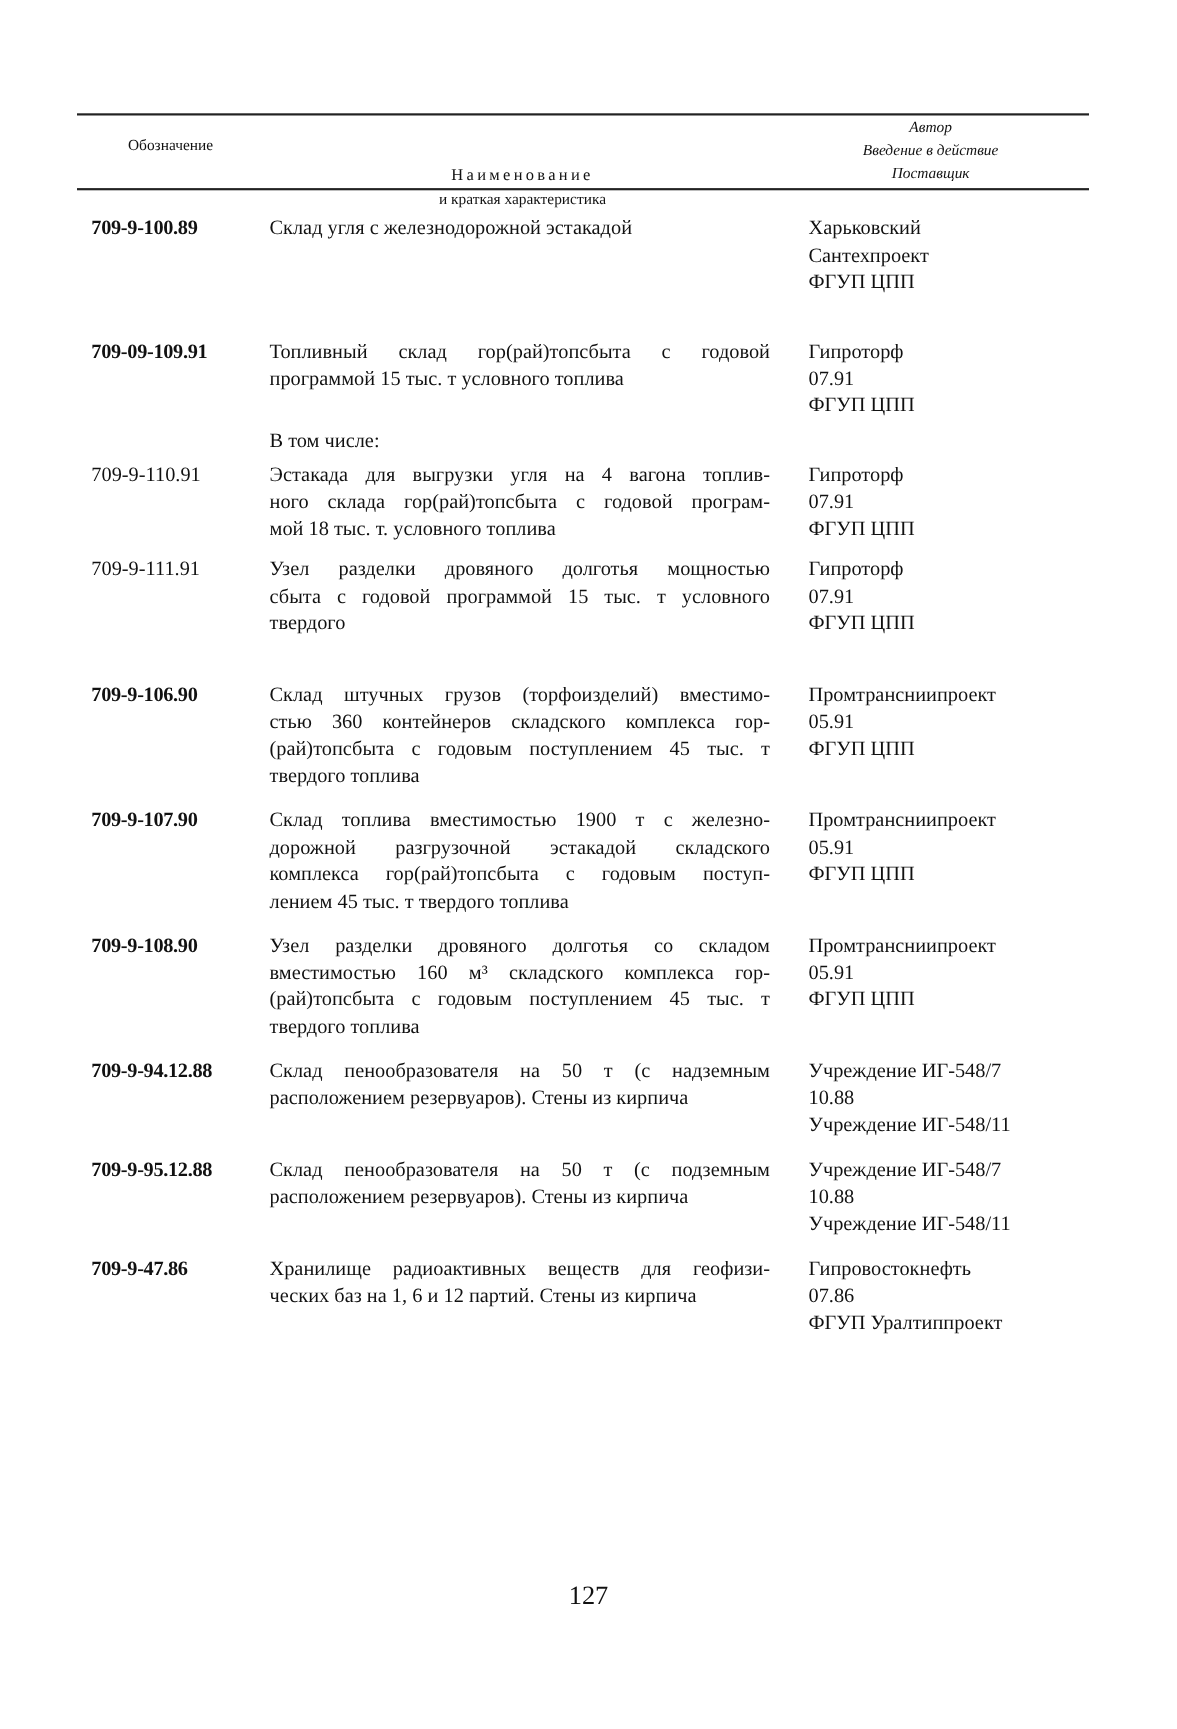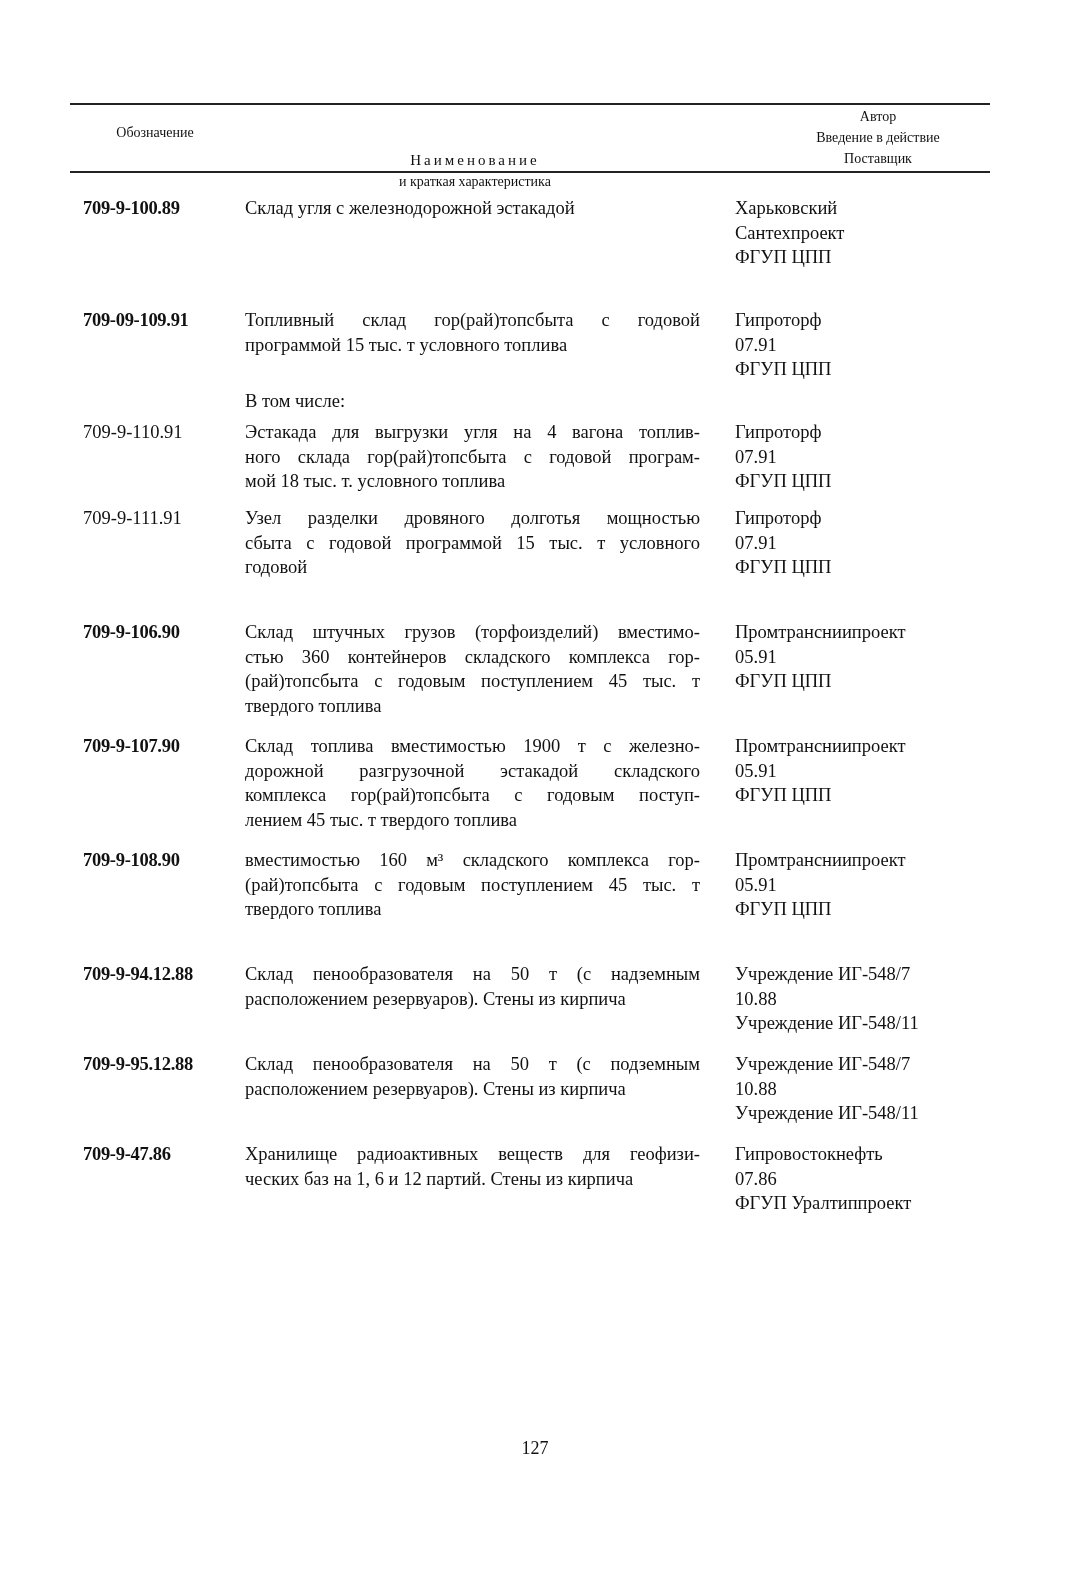--- a/index.html
+++ b/index.html
@@ -8,32 +8,32 @@
     font-family: "Liberation Serif", serif; color: #111;
   }
   .rule { position: absolute; left: 70px; width: 920px; background: #222; }
   .rule.top { top: 103px; height: 2px; }
   .rule.mid { top: 171px; height: 2px; }
 
   .hdr { position: absolute; font-size: 14px; text-align: center; line-height: 21px; }
   .hdr.c1 { left: 70px; width: 170px; top: 122px; }
   .hdr.c2 { left: 245px; width: 460px; top: 116px; }
   .hdr.c2 .sp { letter-spacing: 3px; font-size: 15px; margin-top: 34px; }
-  .hdr.c3 { left: 728px; width: 300px; top: 106px; line-height: 21px; }
+  .hdr.c3 { left: 696px; width: 300px; top: 106px; line-height: 21px; font-style: italic; }
 
   .row { position: absolute; left: 0; width: 1070px; font-size: 18.5px; line-height: 24.5px; }
   .code { position: absolute; left: 83px; width: 160px; white-space: nowrap; }
   .code.bold { font-weight: bold; letter-spacing: -0.3px; }
   .desc { position: absolute; left: 245px; width: 455px; text-align: justify; }
   .desc .ln { display: block; text-align: justify; text-align-last: justify; white-space: nowrap; }
   .desc .ln.last { text-align-last: left; }
   .auth { position: absolute; left: 735px; width: 280px; }
   .auth span { display: block; white-space: nowrap; }
 
-  .pagenum { position: absolute; top: 1438px; left: 0; width: 1070px; text-align: center; font-size: 18px; }
+  .pagenum { position: absolute; top: 1438px; left: 0; width: 1070px; text-align: center; font-size: 24px; }
 </style>
 </head>
 <body>
 
 <div class="rule top"></div>
 <div class="hdr c1">Обозначение</div>
 <div class="hdr c2">
   <div class="sp">Наименование</div>
   <div>и краткая характеристика</div>
 </div>
@@ -82,21 +82,21 @@
         <span>Гипроторф</span>
         <span>07.91</span>
         <span>ФГУП ЦПП</span>
       </div>
     </div>
     <div class="row" style="top: 506px;">
       <div class="code">709-9-111.91</div>
       <div class="desc">
         <span class="ln">Узел разделки дровяного долготья мощностью</span>
         <span class="ln">сбыта с годовой программой 15 тыс. т условного</span>
-        <span class="ln last">годовой</span>
+        <span class="ln last">твердого</span>
       </div>
       <div class="auth">
         <span>Гипроторф</span>
         <span>07.91</span>
         <span>ФГУП ЦПП</span>
       </div>
     </div>
     <div class="row" style="top: 620px;">
       <div class="code bold">709-9-106.90</div>
       <div class="desc">
@@ -121,20 +121,21 @@
       </div>
       <div class="auth">
         <span>Промтрансниипроект</span>
         <span>05.91</span>
         <span>ФГУП ЦПП</span>
       </div>
     </div>
     <div class="row" style="top: 848px;">
       <div class="code bold">709-9-108.90</div>
       <div class="desc">
+        <span class="ln">Узел разделки дровяного долготья со складом</span>
         <span class="ln">вместимостью 160 м³ складского комплекса гор-</span>
         <span class="ln">(рай)топсбыта с годовым поступлением 45 тыс. т</span>
         <span class="ln last">твердого топлива</span>
       </div>
       <div class="auth">
         <span>Промтрансниипроект</span>
         <span>05.91</span>
         <span>ФГУП ЦПП</span>
       </div>
     </div>

